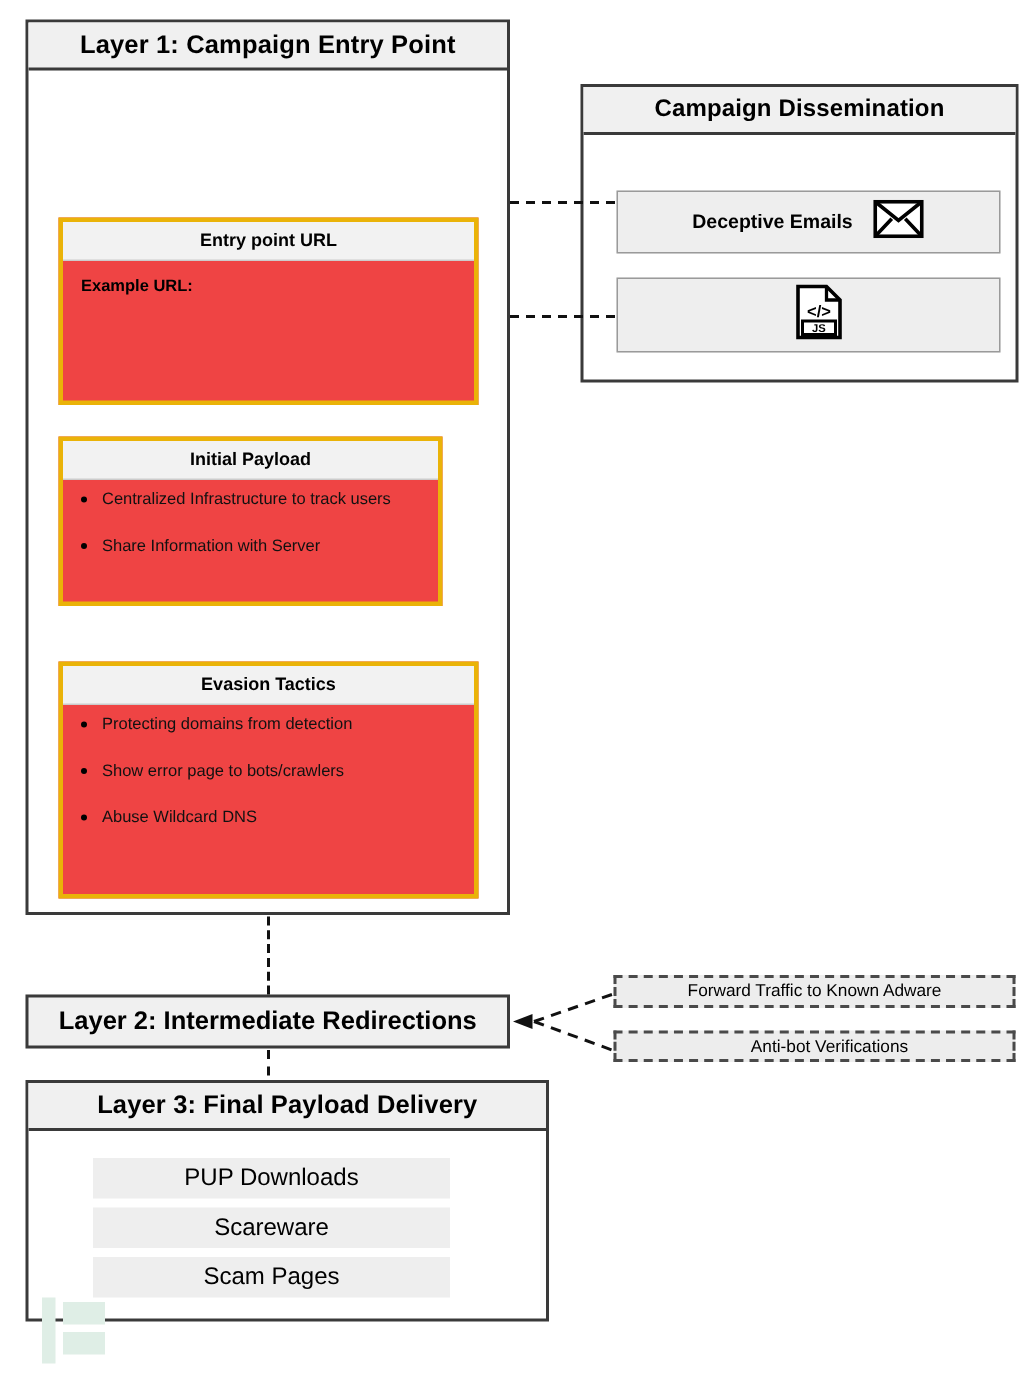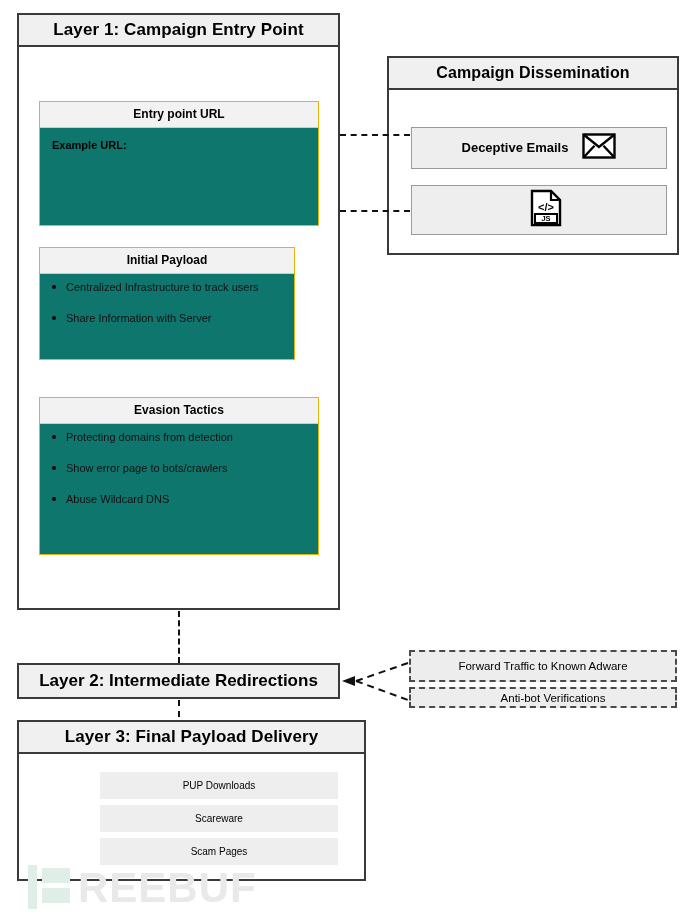--- a/index.html
+++ b/index.html
@@ -28,22 +28,23 @@
     background: #f0f0f0;
     border-bottom: 2px solid #3a3a3a;
     font-weight: bold;
     text-align: center;
     letter-spacing: 0.1px;
   }
 
   .card {
     position: absolute;
     box-sizing: border-box;
-    border: 1px solid #eab308;
-    background: #0f766e;
+    border: 3px solid #eab308;
+    background: #ef4444;
+    margin-top: 44px;
   }
   .card-title {
     box-sizing: border-box;
     background: #f2f2f2;
     border-bottom: 1px solid #cccccc;
     font-weight: bold;
     text-align: center;
     font-size: 12px;
     line-height: 25px;
     height: 26px;
@@ -120,36 +121,35 @@
   #layer2-title { font-weight: bold; font-size: 17px; }
 
   .dashed-box {
     position: absolute;
     box-sizing: border-box;
     border: 2px dashed #4a4a4a;
     background: #ededed;
     display: flex; align-items: center; justify-content: center;
     font-size: 11.5px;
   }
-  #adware-box { left: 409px; top: 650px; width: 268px; height: 32px; }
+  #adware-box { left: 409px; top: 650px; width: 268px; height: 22px; }
   #antibot-box{ left: 409px; top: 687px; width: 268px; height: 21px; padding-left: 20px; }
 
   
   #layer3 { left: 17px; top: 720px; width: 349px; height: 161px; }
   #layer3 .panel-title { height: 32px; line-height: 30px; font-size: 17px; }
 
   .payload-chip {
     position: absolute;
     left: 43px;
     width: 238px;
     height: 27px;
     background: #eeeeee;
     display: flex; align-items: center; justify-content: center;
-    font-size: 10px;
-    margin-left: 38px;
+    font-size: 16px;
   }
   #chip-0 { top: 50px; }
   #chip-1 { top: 83px; }
   #chip-2 { top: 116px; }
 
   
   .conn {
     position: absolute;
     background: transparent;
   }
@@ -284,14 +284,13 @@
   </div>
   <div class="payload-chip" id="chip-2">
     <span>Scam Pages</span>
   </div>
 </div>
 
 <div id="watermark">
   <div class="wm-bar" id="wm-bar-v"></div>
   <div class="wm-bar" id="wm-bar-h1"></div>
   <div class="wm-bar" id="wm-bar-h2"></div>
-  <div id="wm-text">REEBUF</div>
 </div>
 
 </body></html>

